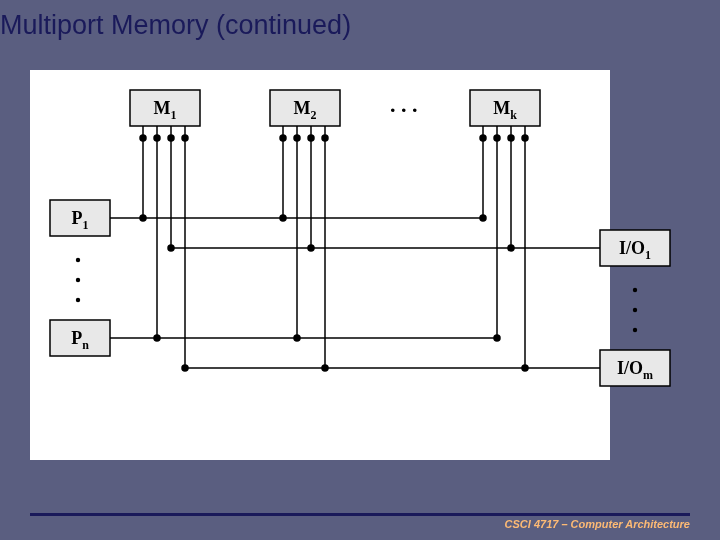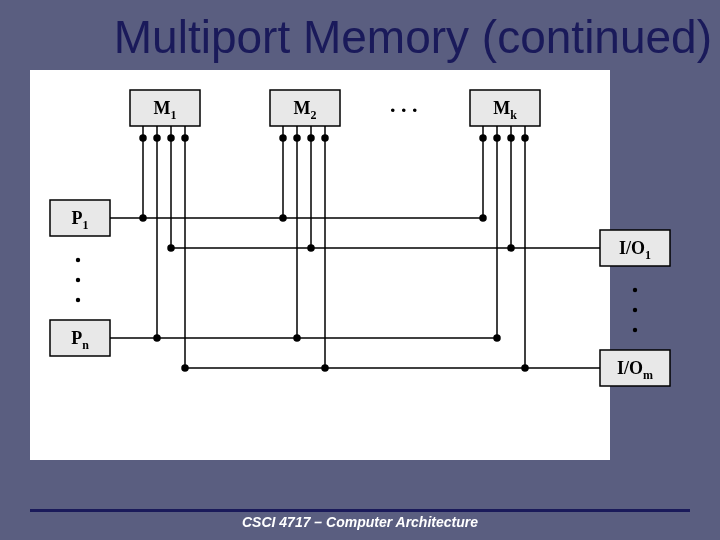--- a/index.html
+++ b/index.html
@@ -1,21 +1,21 @@
 <!DOCTYPE html>
 <html><head>
 <meta charset="utf-8">
 <style>
   html,body{margin:0;padding:0;}
   body{width:720px;height:540px;background:#5a5e80;font-family:Arial,Helvetica,sans-serif;position:relative;overflow:hidden;}
-  .title{font-size:46px;color:#1a1a5a;text-align:right;padding:10px 8px 4px 0;font-family:Arial,sans-serif;}
+  .title{font-size:27px;color:#1a1a5a;text-align:left;padding:10px 8px 4px 0;font-family:Arial,sans-serif;}
   .canvas{position:absolute;left:30px;top:70px;width:580px;height:390px;background:#fff;}
   .footer{position:absolute;left:30px;bottom:10px;width:660px;}
   .footer .rule{height:3px;background:#1a1a5a;margin-bottom:2px;}
-  .footer .row{display:flex;justify-content:center;font-weight:bold;font-style:italic;color:#ffffff;font-size:14px;}
+  .footer .row{display:flex;justify-content:flex-end;font-weight:bold;font-style:italic;color:#fdba74;font-size:11px;}
   svg{display:block;}
   .box{fill:#e8e8e8;stroke:#000;stroke-width:1.5;}
   .lbl{font-family:'Times New Roman',serif;font-weight:bold;font-size:18px;}
   .sub{font-size:12px;}
   .wire{stroke:#000;stroke-width:1.5;fill:none;}
   .node{fill:#000;}
   .dots{font-family:'Times New Roman',serif;font-weight:bold;font-size:22px;}
 </style>
 </head>
 <body>

